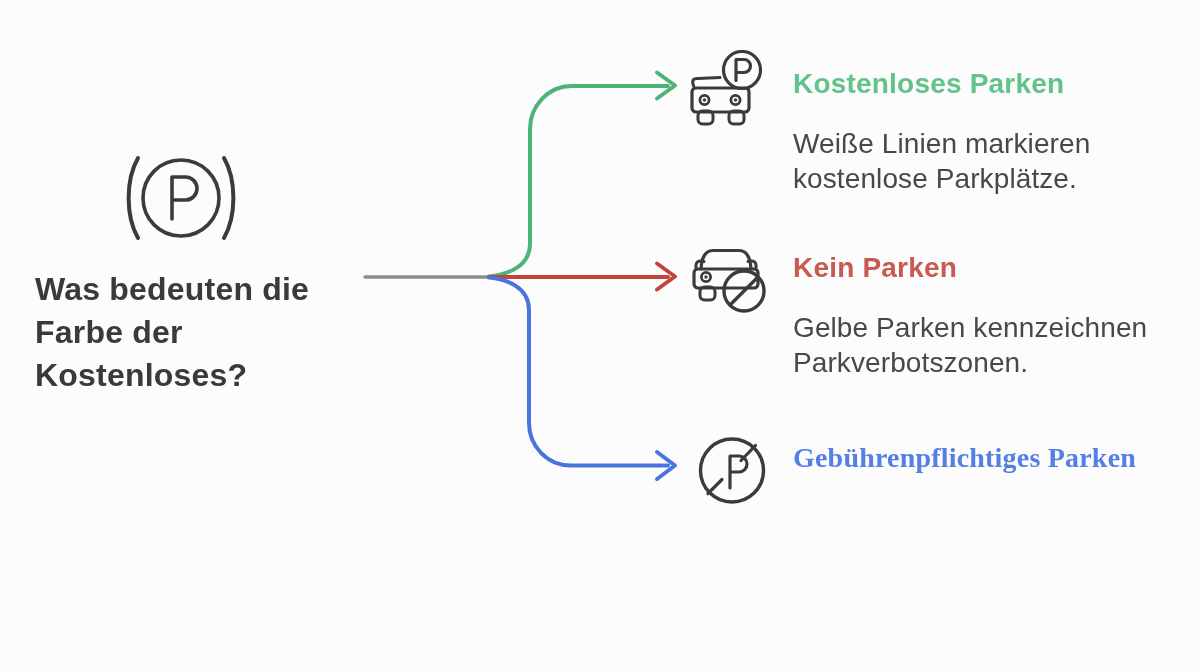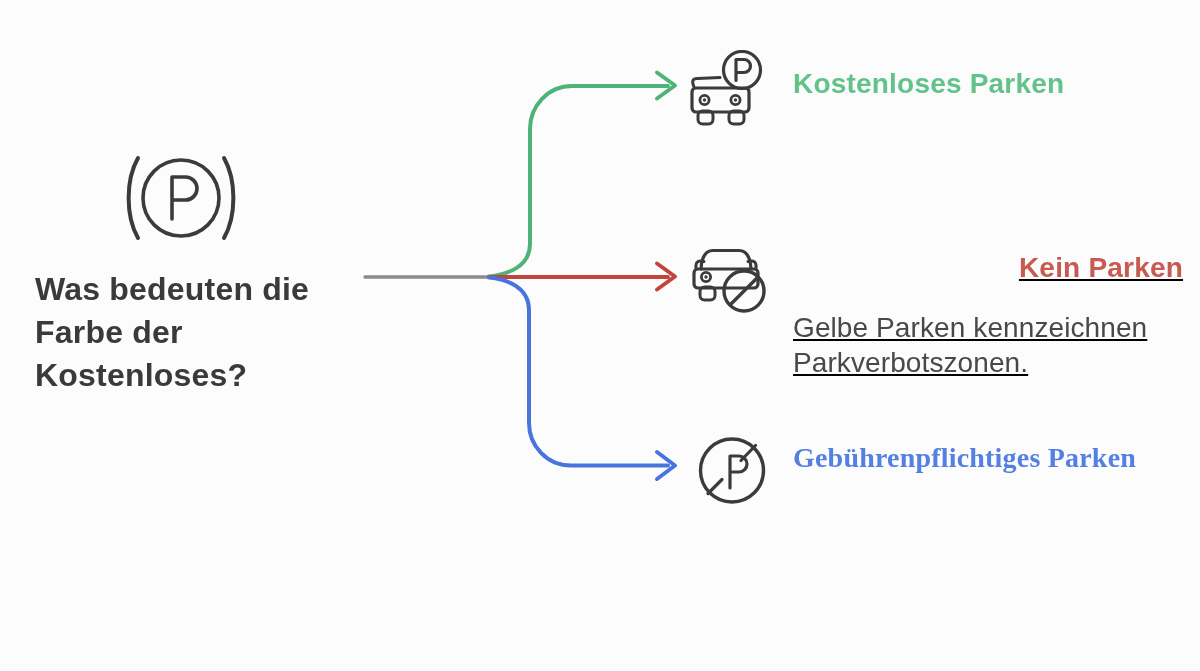--- a/index.html
+++ b/index.html
@@ -37,30 +37,29 @@
     line-height: 43px;
     letter-spacing: 0.2px;
   }
   .branch-icon { position: absolute; }
   .branch-icon svg { display: block; }
   .icon-free  { left: 689px; top: 50px;  width: 76px; height: 76px; }
   .icon-no    { left: 692px; top: 244px; width: 78px; height: 70px; }
   .icon-paid  { left: 696px; top: 435px; width: 72px; height: 72px; }
   .branch-text { position: absolute; left: 793px; }
   .text-free { top: 66px; }
-  .text-no   { top: 250px; text-decoration: underline; }
+  .text-no   { top: 250px; }
   .text-paid { top: 440px; font-family: Liberation Serif, serif; }
   .branch-heading {
     margin: 0 0 24px 0;
     font-size: 28px;
     font-weight: 700;
     line-height: 36px;
     white-space: nowrap;
     letter-spacing: 0.2px;
-    text-align: right;
   }
   .branch-body {
     margin: 0;
     max-width: 390px;
     font-size: 28px;
     font-weight: 400;
     line-height: 35px;
     letter-spacing: 0.1px;
   }
 </style>
@@ -105,20 +104,21 @@
       <circle class="stroke" stroke-width="2.8" cx="15.5" cy="50" r="4.6"></circle>
       <circle cx="15.5" cy="50" r="1.7" fill="currentColor" stroke="none"></circle>
       <circle class="stroke" stroke-width="2.8" cx="46.5" cy="50" r="4.6"></circle>
       <circle cx="46.5" cy="50" r="1.7" fill="currentColor" stroke="none"></circle>
       <circle class="stroke" stroke-width="3.2" cx="53" cy="20" r="18.5" fill="#fcfcfc"></circle>
       <path class="stroke" stroke-width="3.2" d="M 47 30.5 L 47 9.5 L 55 9.5 A 6.4 6.4 0 0 1 55 22.5 L 47 22.5"></path>
     </svg>
   </div>
   <div class="branch-text text-free">
     <h2 class="branch-heading" style="color: rgb(98, 195, 138);">Kostenloses Parken</h2>
+    <p class="branch-body" style="color: rgb(72, 72, 74);">Weiße Linien markieren kostenlose Parkplätze.</p>
   </div>
 
   <div class="branch-icon icon-no" style="color: rgb(59, 59, 59);">
     <svg viewBox="0 0 78 70" width="78" height="70" aria-hidden="true">
       <path class="stroke" stroke-width="3" d="M 4 24 Q 3 15 12 17.5"></path>
       <path class="stroke" stroke-width="3" d="M 56 17.5 Q 65 15 64 24"></path>
       <path class="stroke" stroke-width="3.2" d="M 9 25 Q 10 6.5 21 6.5 L 47 6.5 Q 58 6.5 59 25"></path>
       <rect class="stroke" stroke-width="3.2" x="2" y="25" width="64" height="19" rx="4"></rect>
       <rect class="stroke" stroke-width="3" x="8" y="43" width="15" height="13" rx="4.5" fill="#fcfcfc"></rect>
       <circle class="stroke" stroke-width="2.8" cx="14" cy="33" r="4.6"></circle>

